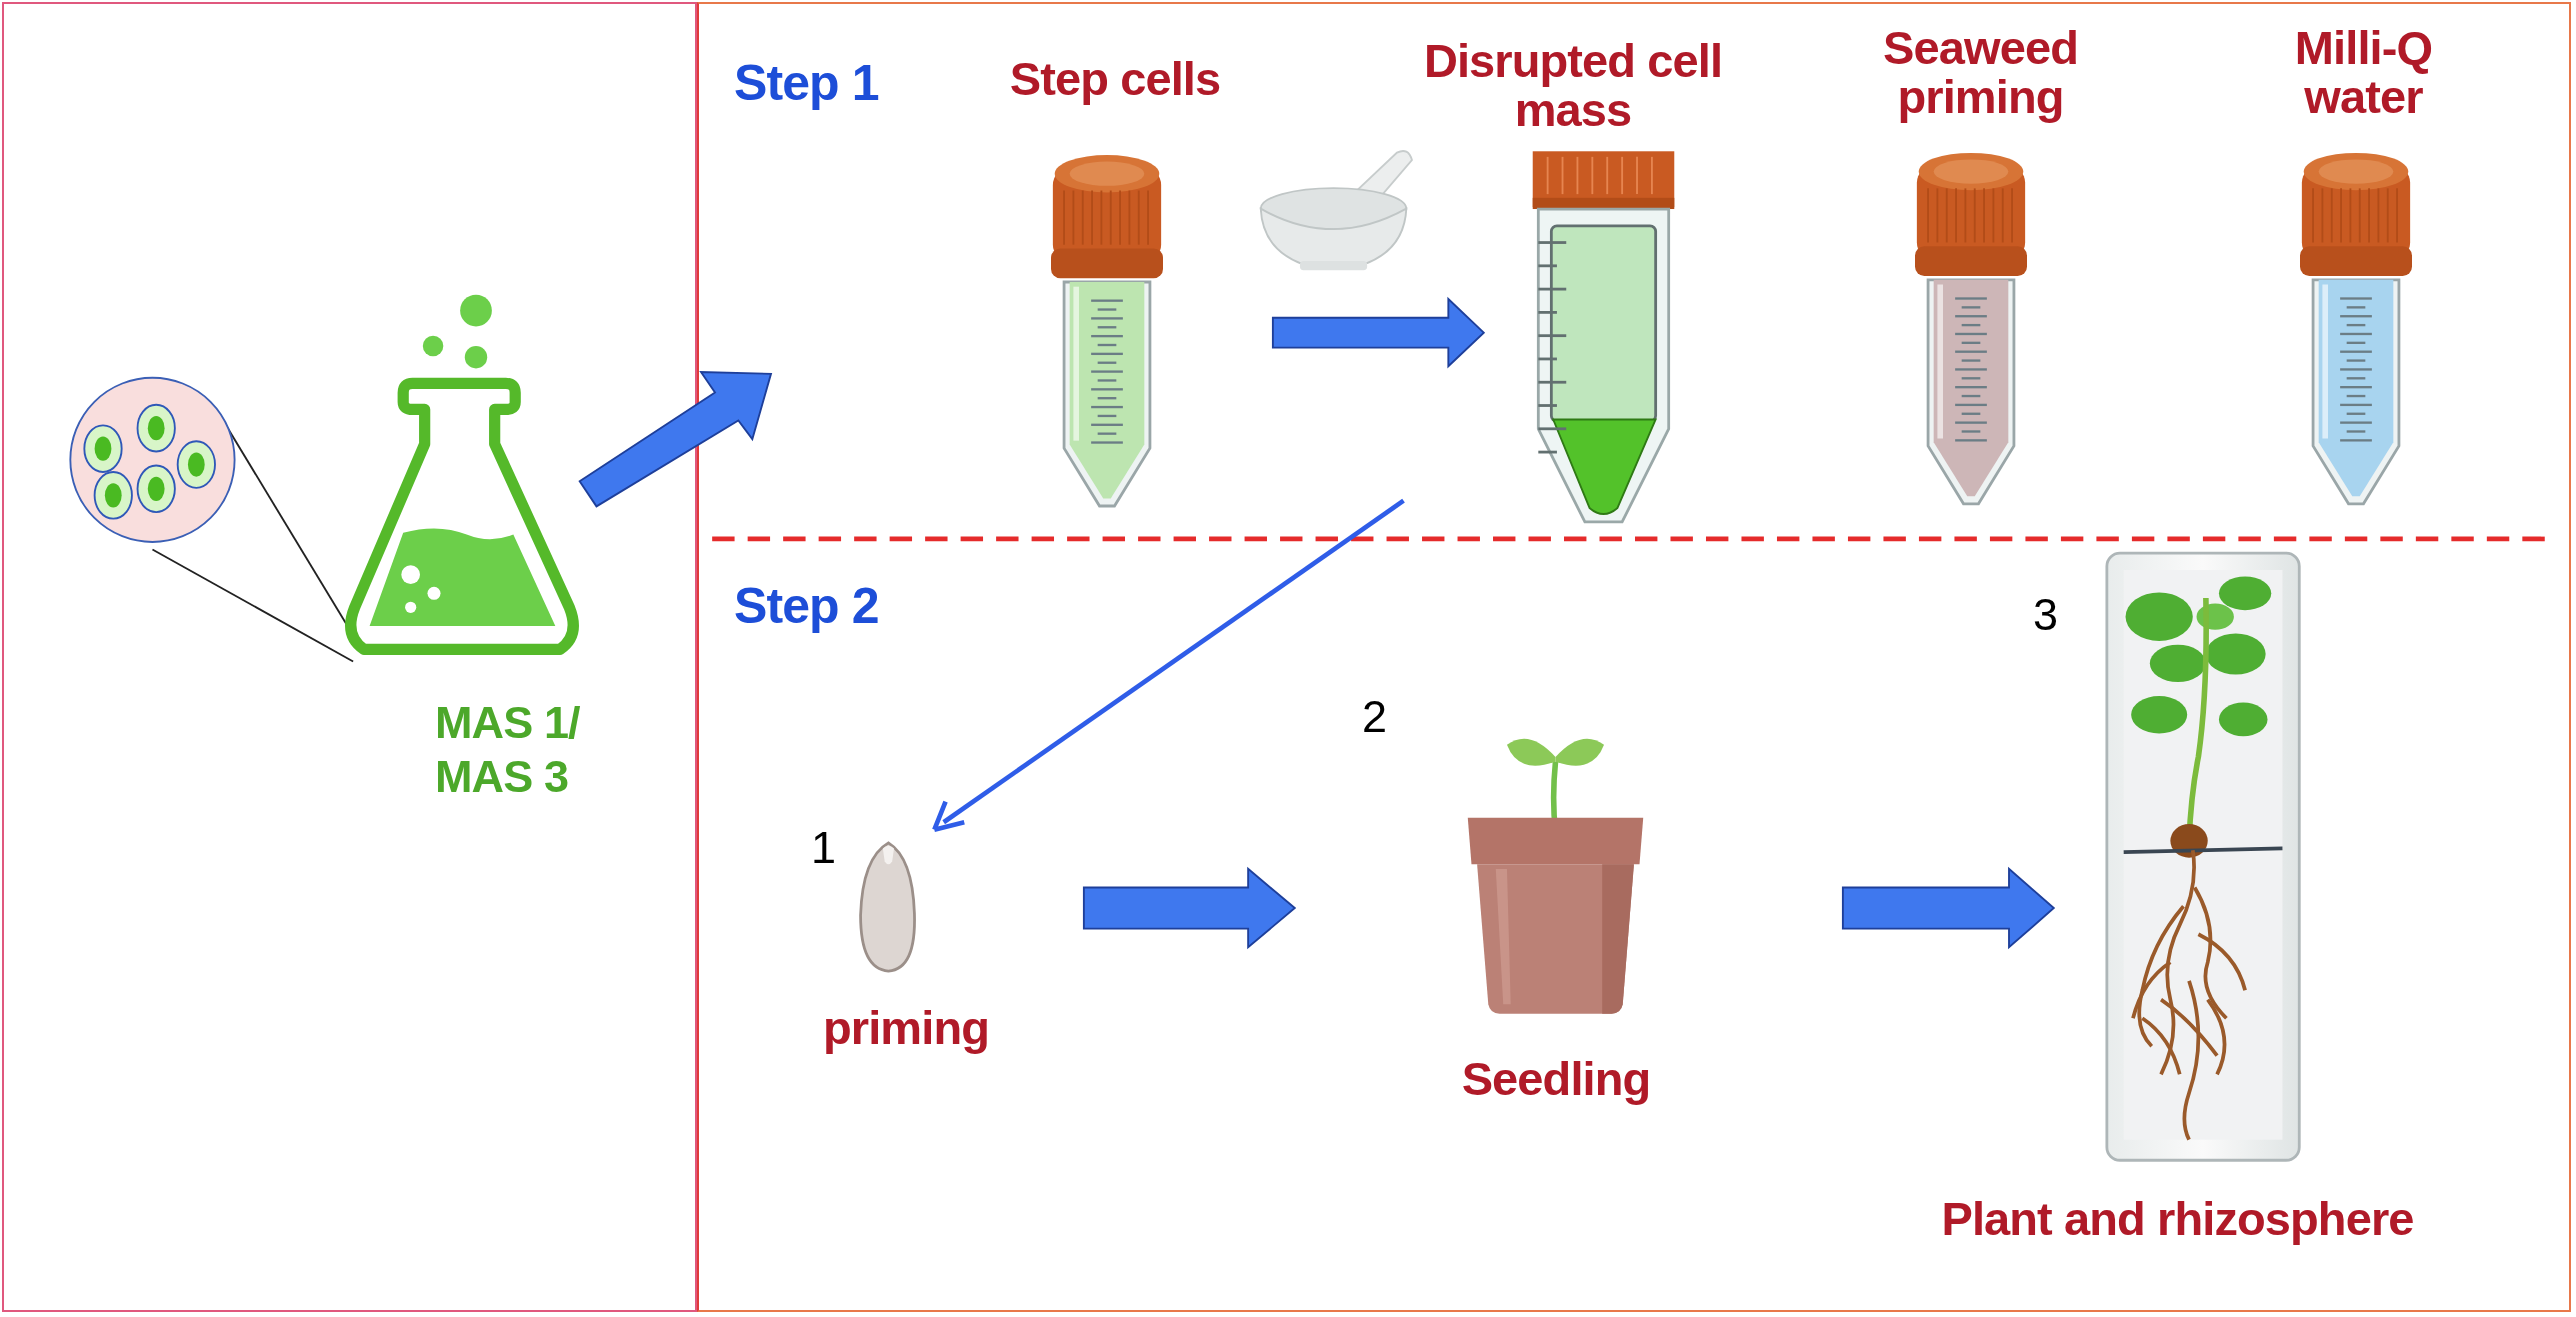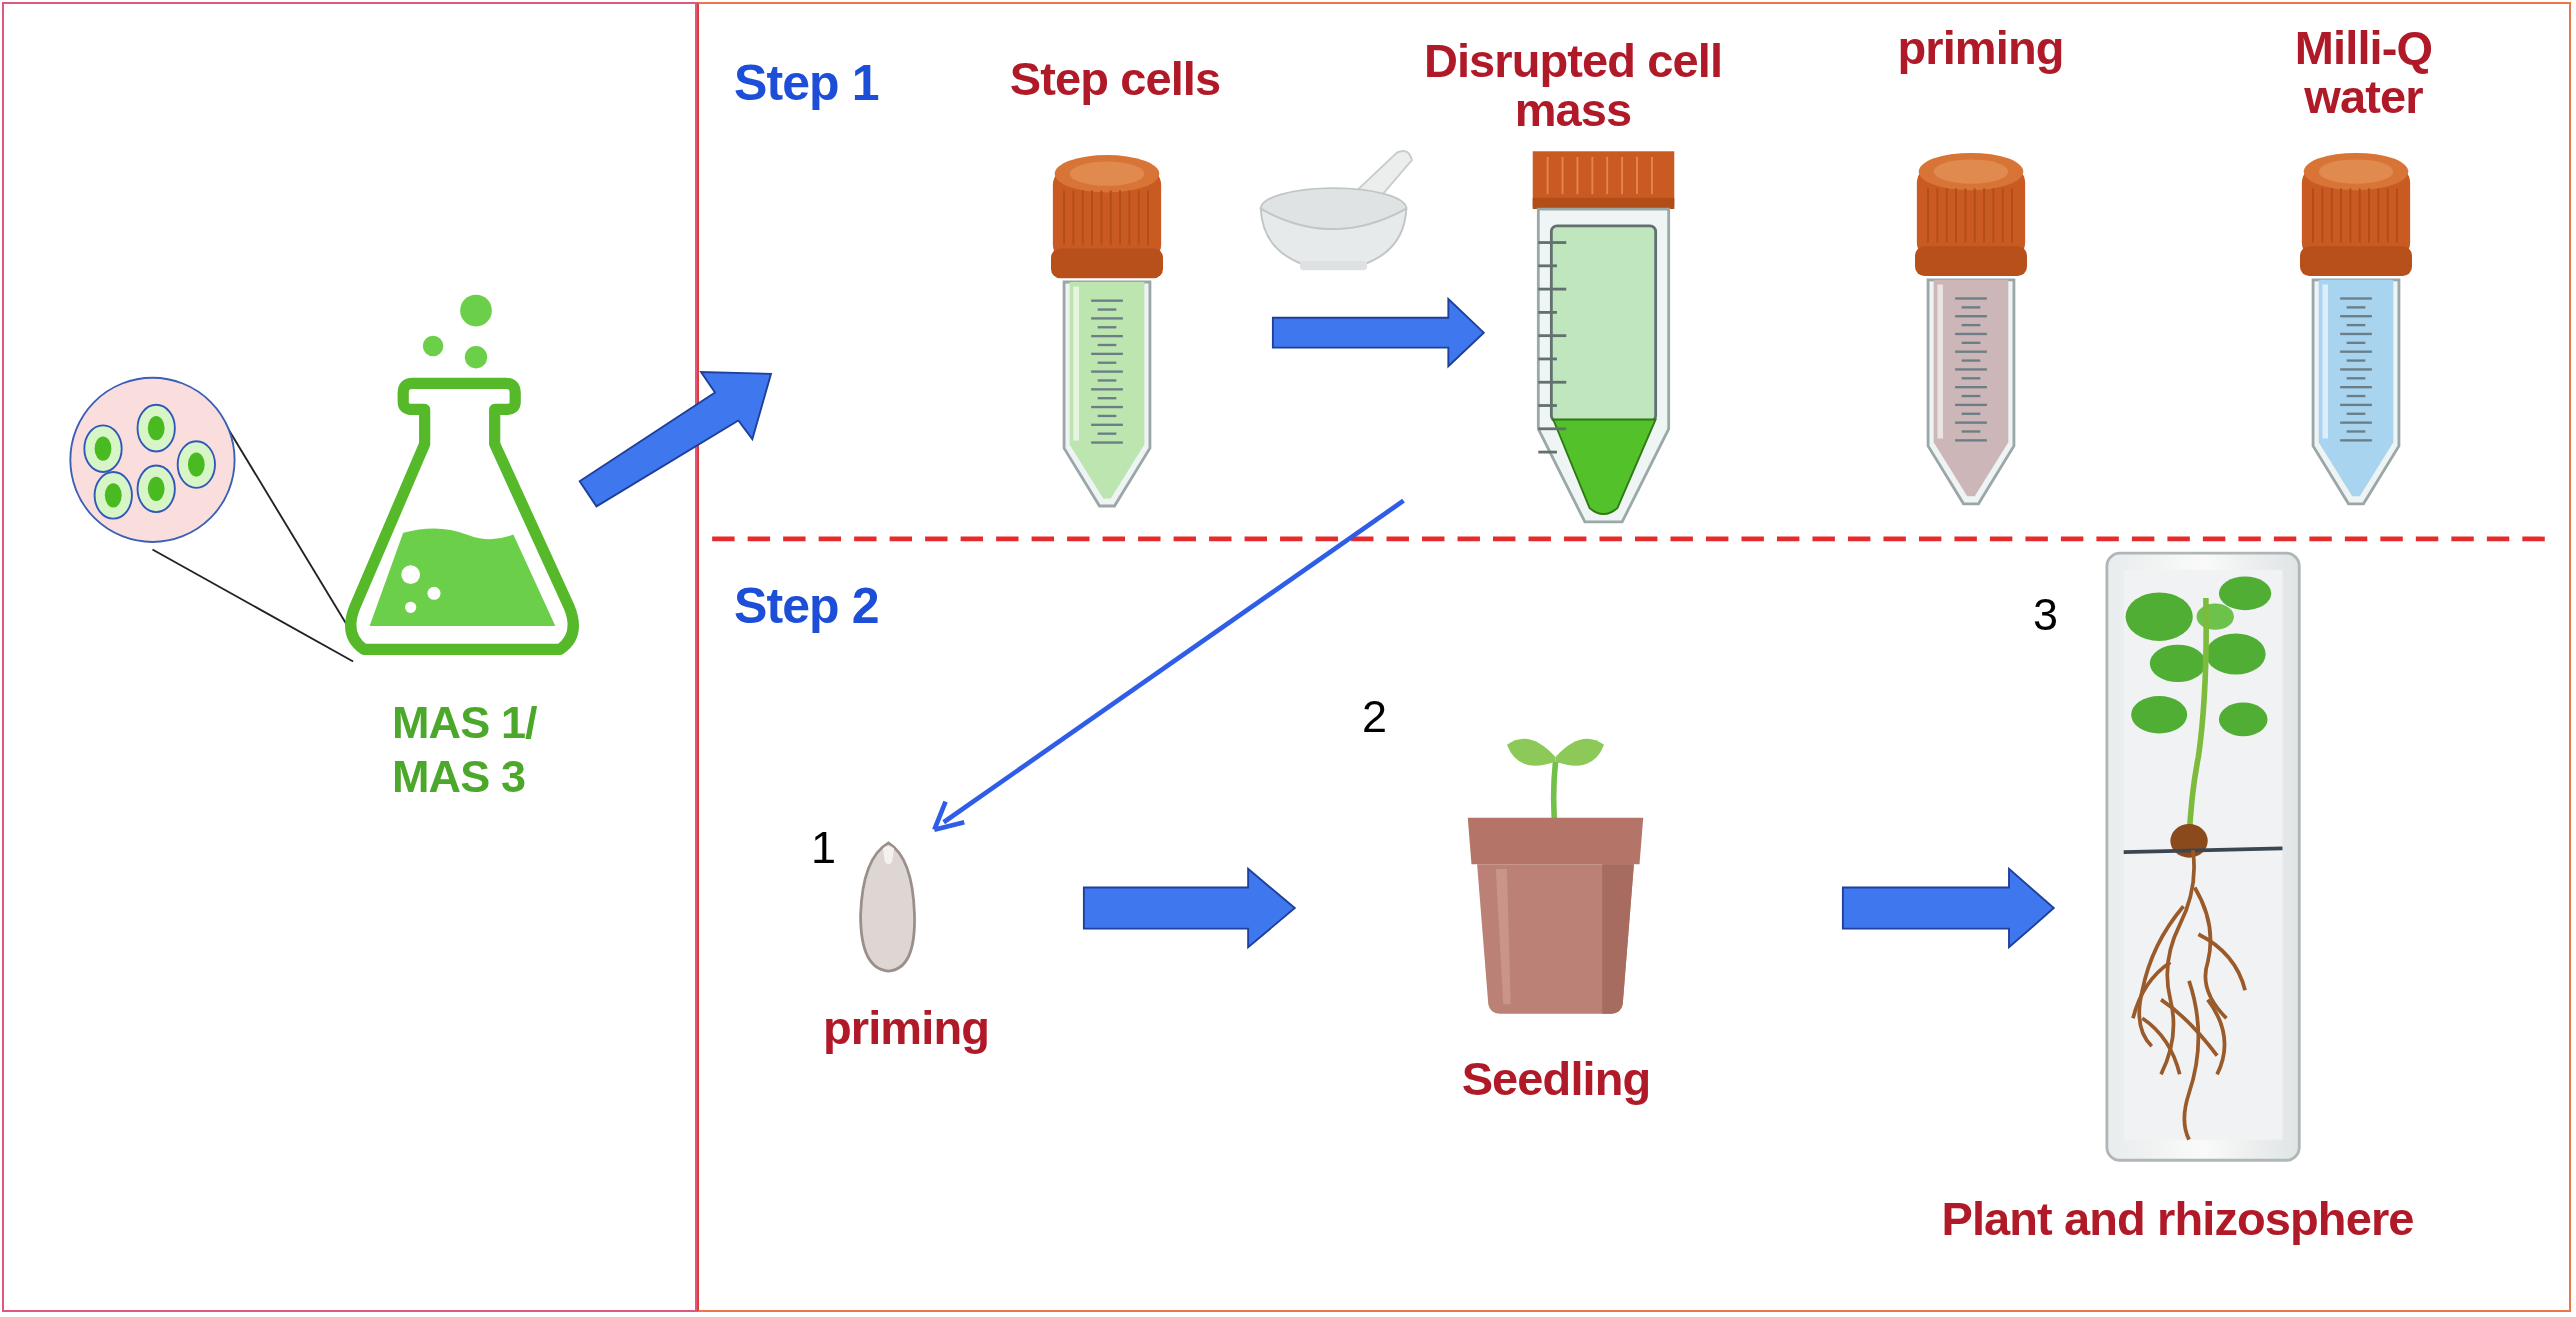--- a/index.html
+++ b/index.html
@@ -3,21 +3,21 @@
 <meta charset="utf-8">
 <style>
   html, body { margin:0; padding:0; background:#ffffff; }
   body { width:2576px; height:1317px; position:relative; overflow:hidden;
          font-family:"Liberation Sans", sans-serif; }
   .abs { position:absolute; }
   .panel-left { left:1.9px; top:1.9px; width:695px; height:1310px; border:2.8px solid #e0587e; box-sizing:border-box; }
   .panel-right { left:697px; top:1.9px; width:1874px; height:1310px; border:2.8px solid #e8784a; border-left:2.8px solid #e03a3a; box-sizing:border-box; }
   .step { color:#1d4ed8; font-weight:bold; font-size:50px; letter-spacing:-0.9px; }
   .lbl { color:#b01a28; font-weight:bold; font-size:47px; text-align:center; line-height:49px; letter-spacing:-0.9px; }
-  .mas { color:#4ca82a; font-weight:bold; font-size:45px; line-height:54px; letter-spacing:-0.9px; }
+  .mas { color:#4ca82a; font-weight:bold; font-size:45px; line-height:54px; letter-spacing:-0.9px;margin-left:43px; }
   .num { color:#000; font-size:45px; }
   svg { position:absolute; overflow:visible; }
 </style>
 </head>
 <body>
 
 <div class="abs panel-left"></div>
 <div class="abs panel-right"></div>
 
 <svg style="left:0;top:0;width:2576px;height:1317px;pointer-events:none" viewBox="0 0 2757 1410" width="2576" height="1317">
@@ -65,20 +65,21 @@
 <div class="abs step" style="left:734px;top:54px">Step 1</div>
 
 <div class="abs lbl" style="left:975px;top:54px;width:280px">
   <div>Step cells</div>
 </div>
 <div class="abs lbl" style="left:1386px;top:36px;width:374px">
   <div>Disrupted cell</div>
   <div>mass</div>
 </div>
 <div class="abs lbl" style="left:1831px;top:23.4px;width:299px">
+  <div>Seaweed</div>
   <div>priming</div>
 </div>
 <div class="abs lbl" style="left:2214px;top:23.4px;width:299px">
   <div>Milli-Q</div>
   <div>water</div>
 </div>
 
 <svg id="tube0" class="tube" style="left:1051px;top:151px;width:112px;height:360px" viewBox="0 0 120 385" width="112" height="360">
     <path d="M14 140 L106 140 L106 318 L68 380 L52 380 L14 318 Z" fill="#eef3f3" stroke="#9aa6a8" stroke-width="3"></path>
     <path d="M20 140 L100 140 L100 314 L64 372 L56 372 L20 314 Z" fill="#bde5b0"></path>

